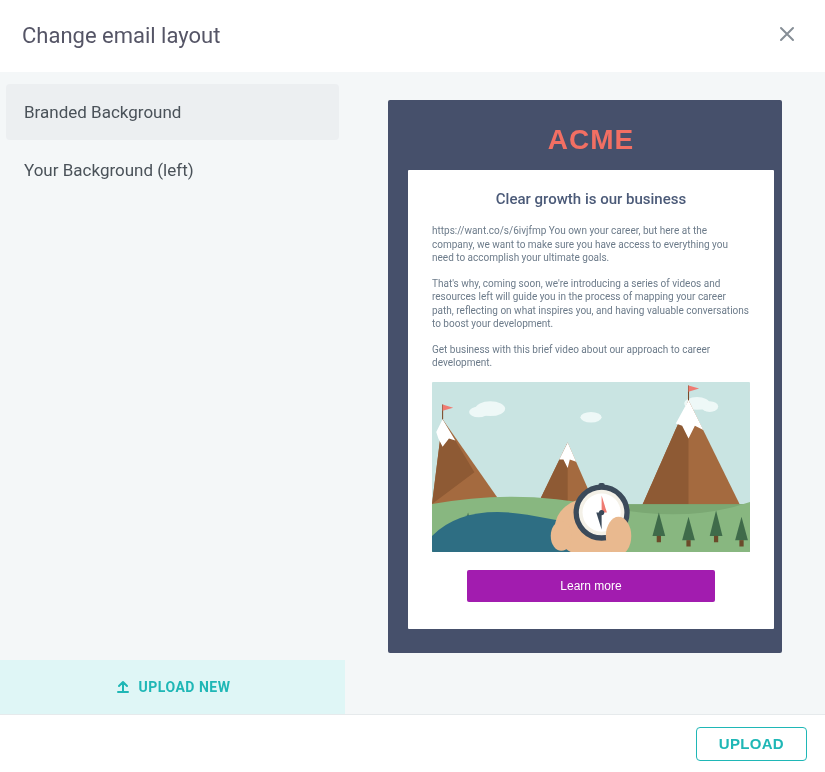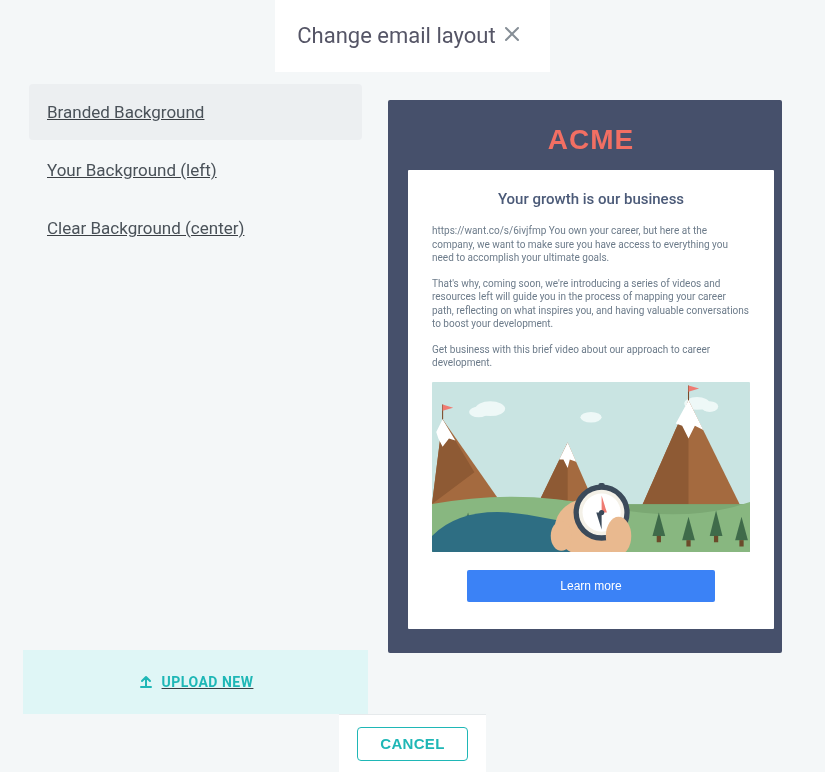--- a/index.html
+++ b/index.html
@@ -1,41 +1,41 @@
 <!DOCTYPE html>
 <html><head>
 <meta charset="utf-8">
 <style>
   * { box-sizing: border-box; margin: 0; padding: 0; }
   html, body { width: 825px; height: 772px; font-family: -apple-system, BlinkMacSystemFont, "Segoe UI", Roboto, Helvetica, Arial, sans-serif; background: #f4f7f8; color: #3a3f44; }
-  .modal { width: 825px; height: 772px; display: flex; flex-direction: column; background: #f4f7f8; align-items: center; }
+  .modal { width: 825px; height: 772px; display: flex; flex-direction: column; background: #f4f7f8; }
   .modal-header { display: flex; align-items: center; justify-content: space-between; padding: 18px 22px 20px 22px; background: #ffffff; }
   .modal-title { font-size: 22px; font-weight: 400; color: #556; }
   .close-btn { background: none; border: none; font-size: 22px; color: #868e96; cursor: pointer; padding: 4px 8px; }
 
   .modal-body { flex: 1; display: flex; overflow: hidden; }
-  .sidebar { width: 345px; display: flex; flex-direction: column; background: #f4f7f8; text-decoration: underline; }
+  .sidebar { width: 345px; display: flex; flex-direction: column; background: #f4f7f8; }
   .layout-list { padding-top: 10px; flex: 1; }
   .layout-item { padding: 18px 18px; font-size: 17px; color: #4a5259; cursor: pointer; border-radius: 4px; margin: 2px 6px; }
   .layout-item.selected { background: #eceff1; }
 
-  .upload-bar { height: 64px; background: #dff6f6; color: #1fb7b6; display: flex; align-items: center; justify-content: center; gap: 8px; font-weight: 700; letter-spacing: 0.5px; cursor: pointer; font-size: 14px; }
+  .upload-bar { height: 54px; background: #dff6f6; color: #1fb7b6; display: flex; align-items: center; justify-content: center; gap: 8px; font-weight: 700; letter-spacing: 0.5px; cursor: pointer; font-size: 14px; }
   .upload-icon { display: inline-flex; }
 
   .preview-pane { flex: 1; display: flex; align-items: flex-start; justify-content: center; padding: 28px 20px; }
   .email-outer { width: 394px; background: #46506b; padding: 18px 8px 24px 20px; border-radius: 2px; }
   .brand { text-align: center; color: #f26f63; font-weight: 800; font-size: 28px; letter-spacing: 1px; margin: 6px 0 14px 0; font-family: Arial, sans-serif; }
   .email-card { background: #ffffff; padding: 20px 24px 26px 24px; border-radius: 1px; }
   .email-headline { text-align: center; color: #4b5a78; font-size: 15px; font-weight: 500; margin-bottom: 16px; }
   .email-para { font-size: 10px; color: #6c7b8a; line-height: 1.35; margin-bottom: 12px; }
 
   .illus-wrap { width: 100%; height: 170px; margin: 6px 0 18px 0; overflow: hidden; border-radius: 1px; }
   .illus-wrap svg { width: 100%; height: 100%; display: block; }
 
-  .cta { display: block; width: 78%; margin: 1px auto; background: #3b82f6; color: #fff; text-align: center; padding: 9px 0; font-size: 12px; border-radius: 2px; border: none; cursor: pointer; }
+  .cta { display: block; width: 78%; margin: 1px auto; background: #a21caf; color: #fff; text-align: center; padding: 9px 0; font-size: 12px; border-radius: 2px; border: none; cursor: pointer; }
 
   .modal-footer { height: 58px; background: #ffffff; display: flex; align-items: center; justify-content: flex-end; gap: 12px; padding: 0 18px; border-top: 1px solid #e6eaec; }
   .btn { height: 34px; padding: 0 22px; font-size: 15px; font-weight: 600; border-radius: 4px; cursor: pointer; letter-spacing: 0.3px; }
   .btn-secondary { background: #ffffff; color: #1fb7b6; border: 1px solid #1fb7b6; }
   .btn-primary { background: #1fb7b6; color: #ffffff; border: 1px solid #1fb7b6; }
 </style>
 </head>
 <body>
 
 <div class="modal">
@@ -54,39 +54,36 @@
   <div class="modal-body">
 
     <div class="sidebar">
       <div class="layout-list">
         <div class="layout-item selected">
           <span>Branded Background</span>
         </div>
         <div class="layout-item">
           <span>Your Background (left)</span>
         </div>
-        <div class="layout-item">
-          <span>Clear Background (center)</span>
-        </div>
       </div>
       <div class="upload-bar">
         <span class="upload-icon">
           <svg width="16" height="16" viewBox="0 0 16 16">
               <path d="M8 12 V3 M4 7 L8 3 L12 7 M3 13 H13" stroke="#1fb7b6" stroke-width="2" fill="none" stroke-linecap="round" stroke-linejoin="round"></path>
             </svg>
         </span>
         <span>UPLOAD NEW</span>
       </div>
     </div>
 
     <div class="preview-pane">
       <div class="email-outer">
         <div class="brand">ACME</div>
         <div class="email-card">
-          <div class="email-headline">Your growth is our business</div>
+          <div class="email-headline">Clear growth is our business</div>
           <p class="email-para">https://want.co/s/6ivjfmp You own your career, but here at the company, we want to make sure you have access to everything you need to accomplish your ultimate goals.</p>
           <p class="email-para">That's why, coming soon, we're introducing a series of videos and resources left will guide you in the process of mapping your career path, reflecting on what inspires you, and having valuable conversations to boost your development.</p>
           <p class="email-para">Get business with this brief video about our approach to career development.</p>
 
           <div class="illus-wrap">
             <svg viewBox="0 0 300 170" preserveAspectRatio="xMidYMid slice">
 
               <rect x="0" y="0" width="300" height="170" fill="#c9e4e2"></rect>
 
               <ellipse cx="55" cy="30" rx="14" ry="7" fill="#eef8f7"></ellipse>
@@ -152,17 +149,17 @@
             <span>Learn more</span>
           </button>
         </div>
       </div>
     </div>
 
   </div>
 
   <div class="modal-footer">
     <button class="btn btn-secondary">
-      <span>CANCEL</span>
+      <span>UPLOAD</span>
     </button>
   </div>
 
 </div>
 
 </body></html>

